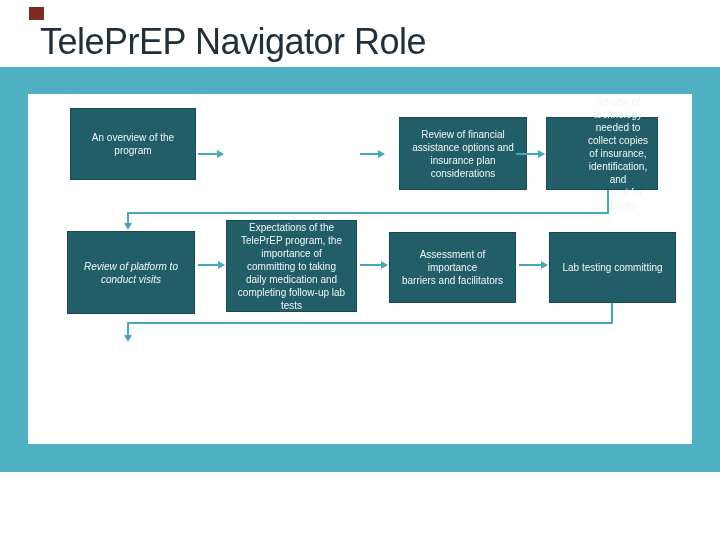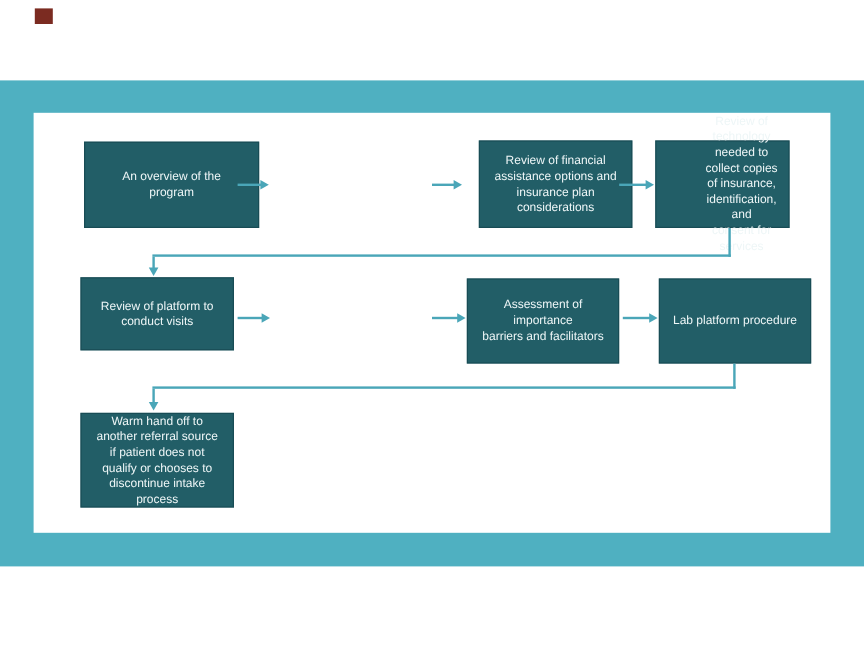--- a/index.html
+++ b/index.html
@@ -8,26 +8,26 @@
   .accent{position:absolute;left:29px;top:7px;width:15px;height:13px;background:var(--accent,#7b2b21);}
   .title{position:absolute;left:40px;top:21px;margin:0;font-size:36px;font-weight:400;
          letter-spacing:-0.5px;color:var(--title,#20303a);white-space:nowrap;}
   .band{position:absolute;left:0;top:67px;width:720px;height:405px;background:var(--band,#4fb0c1);}
   .panel{position:absolute;left:28px;top:94px;width:664px;height:350px;background:#ffffff;}
   .step{position:absolute;display:flex;align-items:center;justify-content:center;
         background:var(--box,#225e67);border:1px solid rgba(16,62,71,0.55);box-sizing:border-box;
         color:#eef6f7;font-size:10px;line-height:13px;text-align:center;
         white-space:pre-line;padding:1px 4px;}
   
-  .b-overview{left:70px;top:118px;width:146px;height:72px;}
+  .b-overview{left:70px;top:108px;width:126px;height:72px;}
   .b-education{left:227px;top:118px;width:130px;height:72px;}
   .b-financial{left:399px;top:117px;width:128px;height:73px;}
   .b-technology{left:546px;top:117px;width:112px;height:73px;padding-left:36px;}
   
-  .b-platform{left:67px;top:231px;width:128px;height:61px;}
+  .b-platform{left:67px;top:231px;width:128px;height:83px;font-style:italic;}
   .b-expectations{left:226px;top:220px;width:131px;height:92px;}
   .b-assessment{left:389px;top:232px;width:127px;height:71px;}
   .b-lab{left:549px;top:232px;width:127px;height:71px;}
   
   .b-warm{left:67px;top:344px;width:128px;height:79px;}
   
   .cline{position:absolute;background:var(--line,#4aa6b8);}
   .head-r{position:absolute;width:0;height:0;border-top:4px solid transparent;
           border-bottom:4px solid transparent;border-left:7px solid var(--line,#4aa6b8);}
   .head-d{position:absolute;width:0;height:0;border-left:4px solid transparent;
@@ -49,48 +49,50 @@
   .s2v1{left:611px;top:303px;width:2px;height:21px;}
   .s2h {left:127px;top:322px;width:486px;height:2px;}
   .s2v2{left:127px;top:324px;width:2px;height:12px;}
   .s2hd{left:124px;top:335px;}
 </style>
 </head>
 <body>
 
 <div class="slide">
   <div class="accent"></div>
+  <h1 class="title">TelePrEP Navigator Role</h1>
 
   <div class="band"></div>
   <div class="panel"></div>
 
   <div class="step b-overview">An overview of the
 program</div>
   <div class="step b-financial">Review of financial
 assistance options and
 insurance plan
 considerations</div>
   <div class="step b-technology">Review of technology
 needed to collect copies
 of insurance,
 identification, and
 consent for services</div>
 
   <div class="step b-platform">Review of platform to
 conduct visits</div>
+  <div class="step b-expectations">Expectations of the
+TelePrEP program, the
+importance of
+committing to taking
+daily medication and
+completing follow-up lab
+tests</div>
   <div class="step b-assessment">Assessment of importance
 barriers and facilitators</div>
-  <div class="step b-lab">Lab platform procedure</div>
+  <div class="step b-lab">Lab testing committing</div>
 
-  <div class="step b-warm">Warm hand off to
-another referral source
-if patient does not
-qualify or chooses to
-discontinue intake
-process</div>
 
   <div class="cline a1l"></div>
   <div class="head-r a1h"></div>
   <div class="cline a2l"></div>
   <div class="head-r a2h"></div>
   <div class="cline a3l"></div>
   <div class="head-r a3h"></div>
 
   <div class="cline a4l"></div>
   <div class="head-r a4h"></div>

